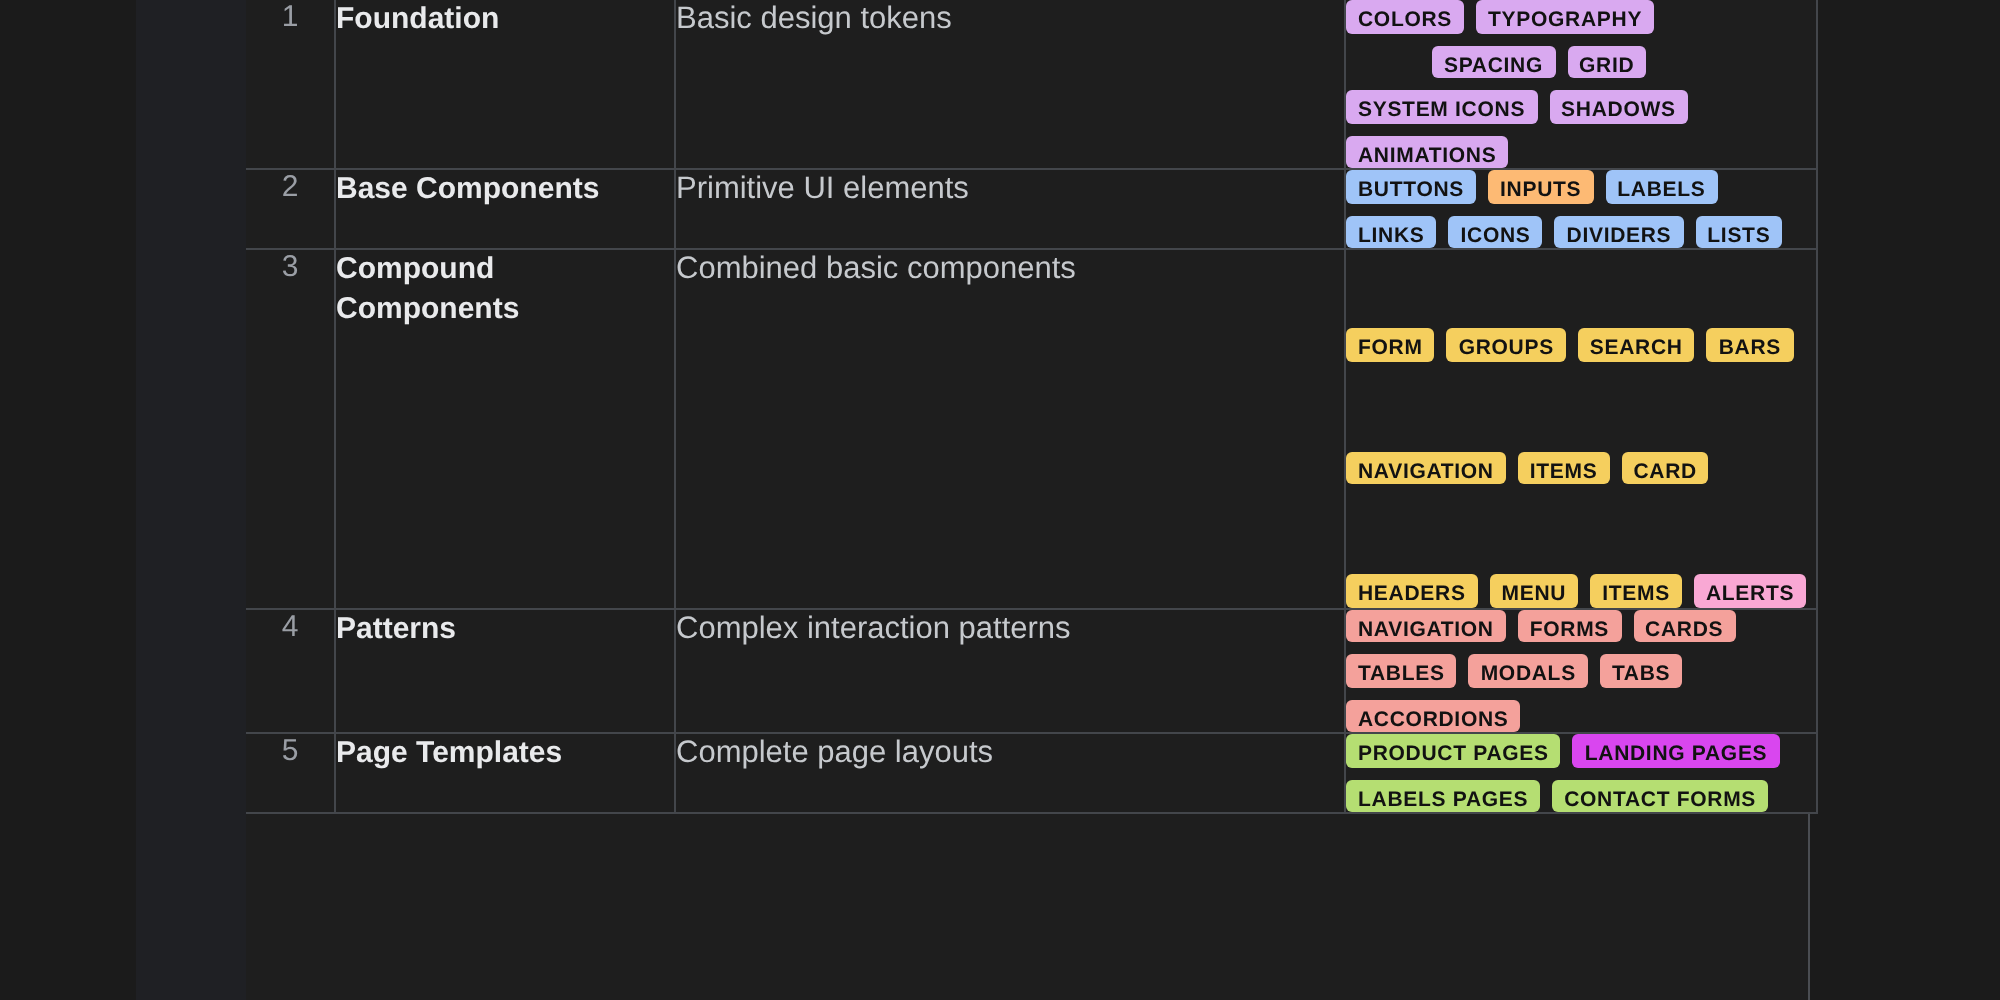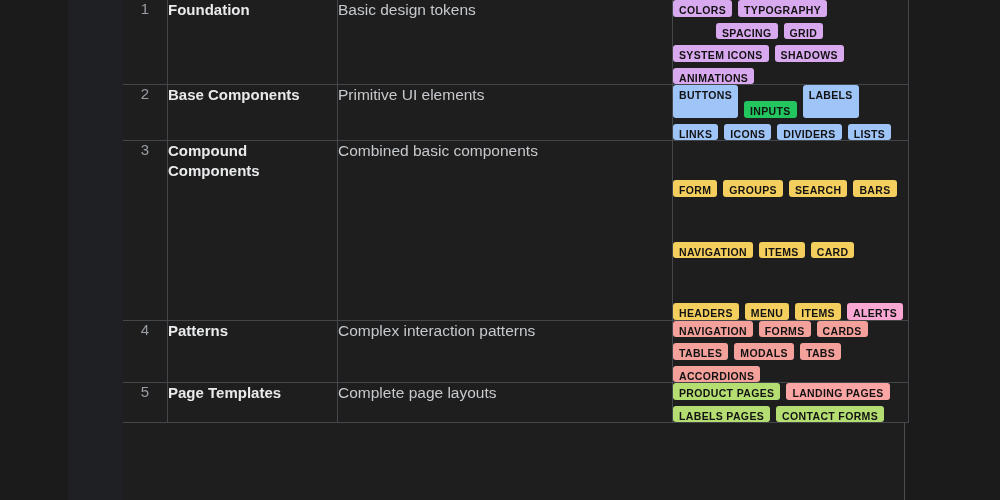--- a/index.html
+++ b/index.html
@@ -139,21 +139,21 @@
               </div>
             </td>
           </tr>
           <tr>
             <td class="c-num">2</td>
             <td class="c-title">Base Components</td>
             <td class="c-desc">Primitive UI elements</td>
             <td class="c-tags">
               <div class="tags">
                 <span class="tag p1" style="background: rgb(159, 196, 248); color: rgb(18, 18, 18);">BUTTONS</span>
-                <span class="tag p1" style="background: #22c55e; color: rgb(18, 18, 18); margin-top: 16px;">INPUTS</span>
+                <span class="tag p1" style="background: #fdba74; color: rgb(18, 18, 18);">INPUTS</span>
                 <span class="tag p1" style="background: rgb(159, 196, 248); color: rgb(18, 18, 18);">LABELS</span>
                 <span class="tag p1" style="background: rgb(159, 196, 248); color: rgb(18, 18, 18);">LINKS</span>
                 <span class="tag p1" style="background: rgb(159, 196, 248); color: rgb(18, 18, 18);">ICONS</span>
                 <span class="tag p1" style="background: rgb(159, 196, 248); color: rgb(18, 18, 18);">DIVIDERS</span>
                 <span class="tag p1" style="background: rgb(159, 196, 248); color: rgb(18, 18, 18);">LISTS</span>
               </div>
             </td>
           </tr>
           <tr>
             <td class="c-num">3</td>
@@ -191,21 +191,21 @@
               </div>
             </td>
           </tr>
           <tr>
             <td class="c-num">5</td>
             <td class="c-title">Page Templates</td>
             <td class="c-desc">Complete page layouts</td>
             <td class="c-tags">
               <div class="tags">
                 <span class="tag p4" style="background: rgb(181, 222, 114); color: rgb(18, 18, 18);">PRODUCT PAGES</span>
-                <span class="tag p4" style="background: #fca5a5; color: rgb(18, 18, 18);">LANDING PAGES</span>
+                <span class="tag p4" style="background: #d946ef; color: rgb(18, 18, 18);">LANDING PAGES</span>
                 <span class="tag p4" style="background: rgb(181, 222, 114); color: rgb(18, 18, 18);">LABELS PAGES</span>
                 <span class="tag p4" style="background: rgb(181, 222, 114); color: rgb(18, 18, 18);">CONTACT FORMS</span>
               </div>
             </td>
           </tr>
         </tbody>
     </table>
   </div>
 
 </div>

